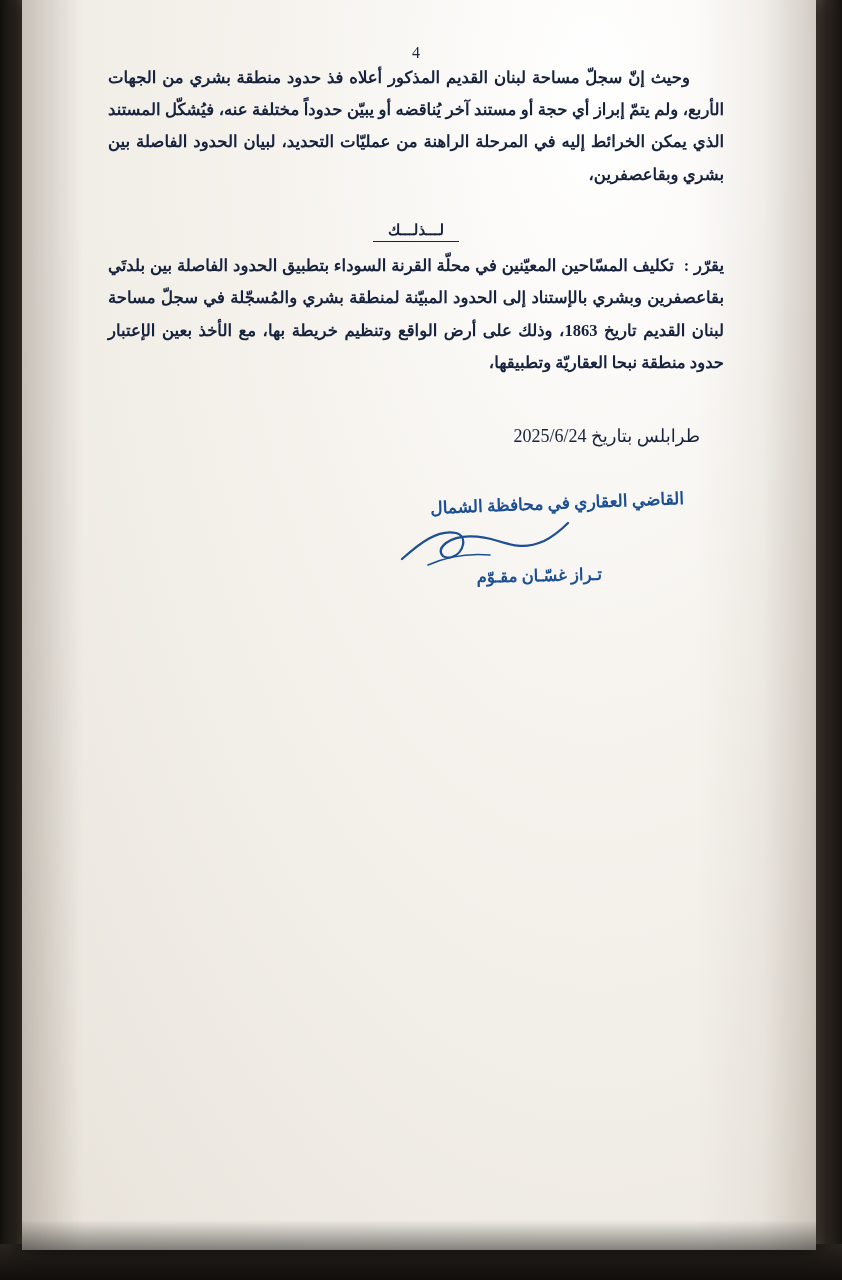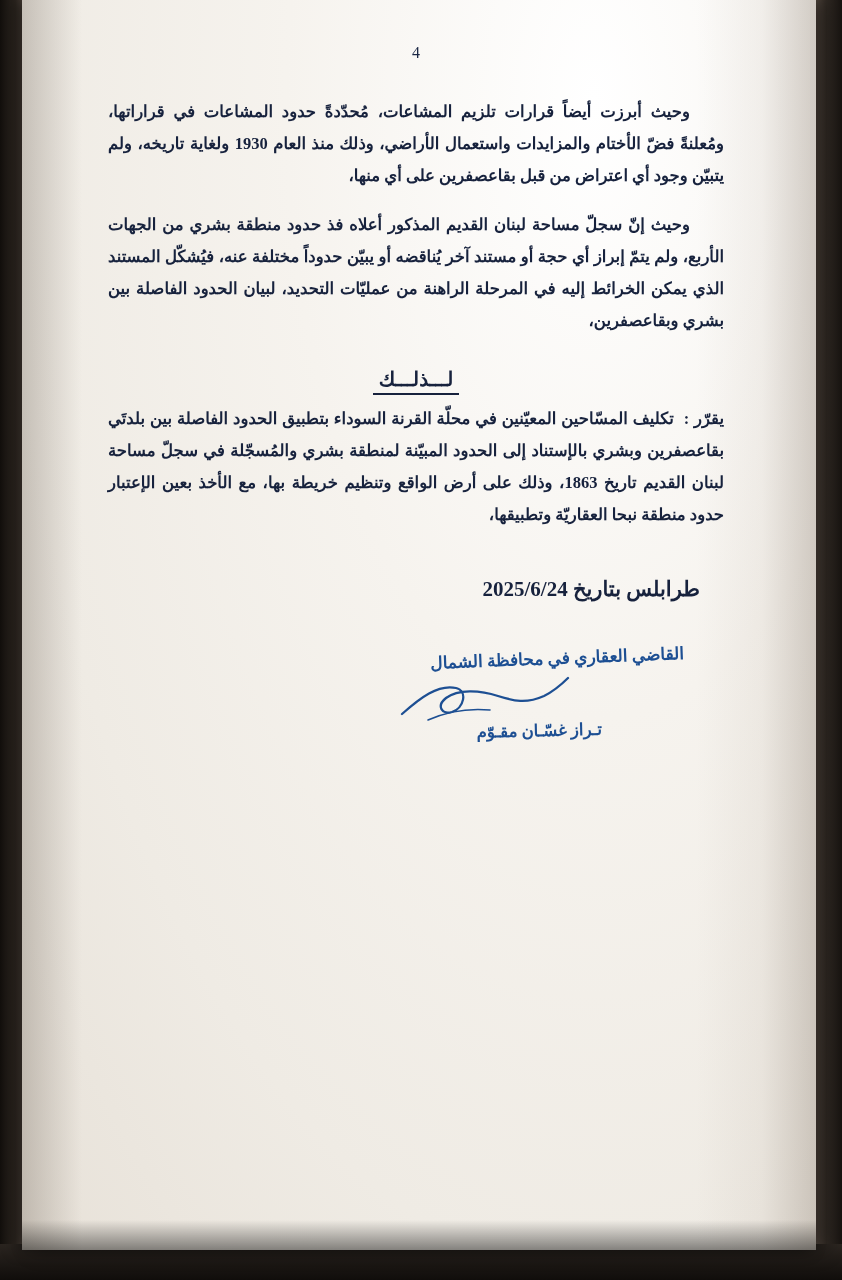--- a/index.html
+++ b/index.html
@@ -92,41 +92,41 @@
     text-align-last: right;
     margin: 0 0 16px 0;
     color: #17223d;
     font-weight: 600;
     letter-spacing: 0.1px;
   }
   .para.first { margin-top: 34px; }
   .para .indent { display: inline-block; width: 34px; }
   .centered-heading {
     text-align: center;
-    font-size: 20px;
+    font-size: 15px;
     font-weight: 700;
     letter-spacing: 5px;
     margin: 30px 0 8px 0;
     color: #17223d;
     position: relative;
   }
   .heading-underline {
     width: 86px;
     height: 1.6px;
     background: #17223d;
     margin: 2px auto 0 auto;
   }
   .decision-block { }
   .decision-label {
     font-weight: 700;
   }
   .sign-date {
     margin-top: 46px;
-    font-size: 21px;
-    font-weight: 700;
+    font-size: 18px;
+    font-weight: 400;
     text-align: right;
     padding-right: 24px;
     color: #17223d;
     direction: rtl;
   }
   .signature-area {
     margin-top: 40px;
     padding-right: 10px;
     position: relative;
     height: 150px;
@@ -169,21 +169,20 @@
 
   <div class="desk-left"></div>
   <div class="desk-right"></div>
   <div class="desk-bottom"></div>
 
   <div class="sheet">
     <div class="content">
 
       <div class="page-number">4</div>
 
-      <p class="para first"><span class="indent"></span><span>وحيث أبرزت أيضاً قرارات تلزيم المشاعات، مُحدّدةً حدود المشاعات في قراراتها، ومُعلنةً فضّ الأختام والمزايدات واستعمال الأراضي، وذلك منذ العام 1930 ولغاية تاريخه، ولم يتبيّن وجود أي اعتراض من قبل بقاعصفرين على أي منها،</span></p>
 
 
 
       <p class="para"><span class="indent"></span><span>وحيث إنّ سجلّ مساحة لبنان القديم المذكور أعلاه فذ حدود منطقة بشري من الجهات الأربع، ولم يتمّ إبراز أي حجة أو مستند آخر يُناقضه أو يبيّن حدوداً مختلفة عنه، فيُشكّل المستند الذي يمكن الخرائط إليه في المرحلة الراهنة من عمليّات التحديد، لبيان الحدود الفاصلة بين بشري وبقاعصفرين،</span></p>
 
 
       <div class="centered-heading">
         <span>لـــذلـــك</span>
         <div class="heading-underline"></div>
       </div>

